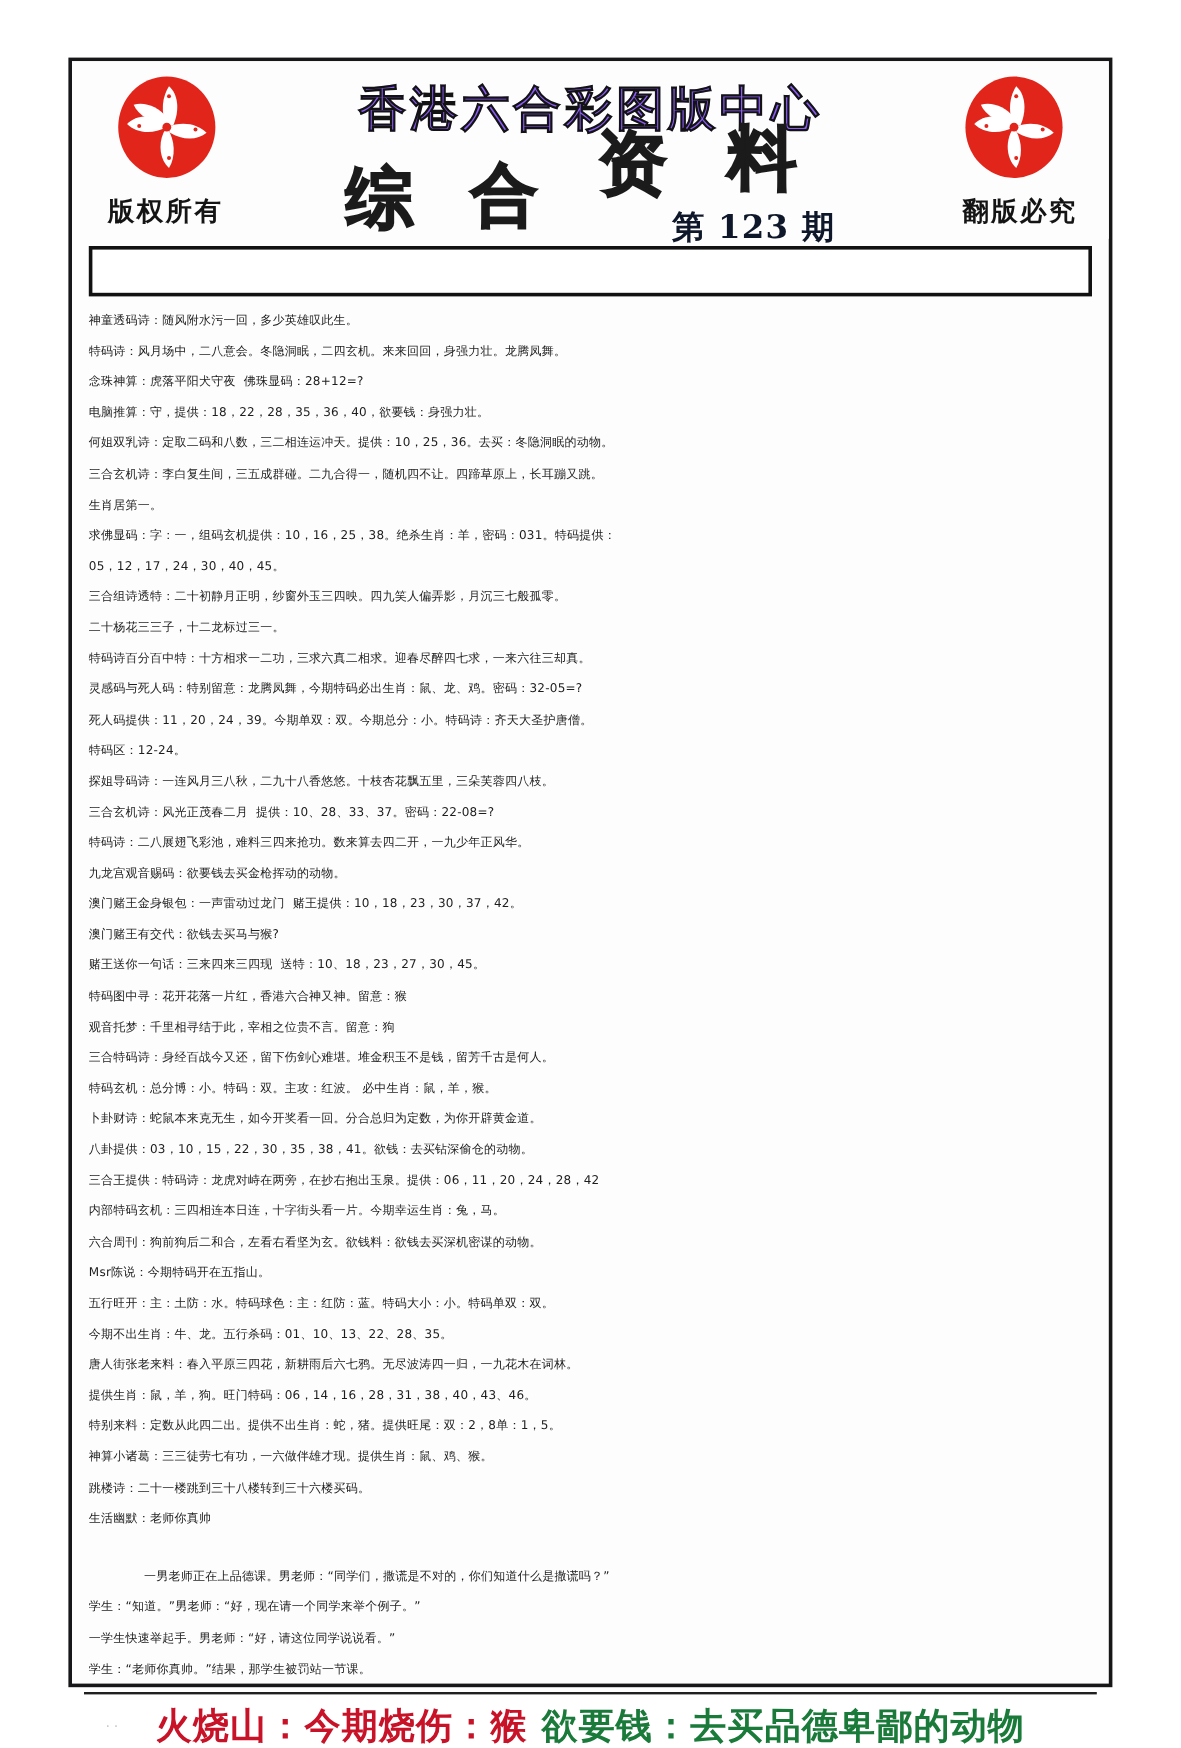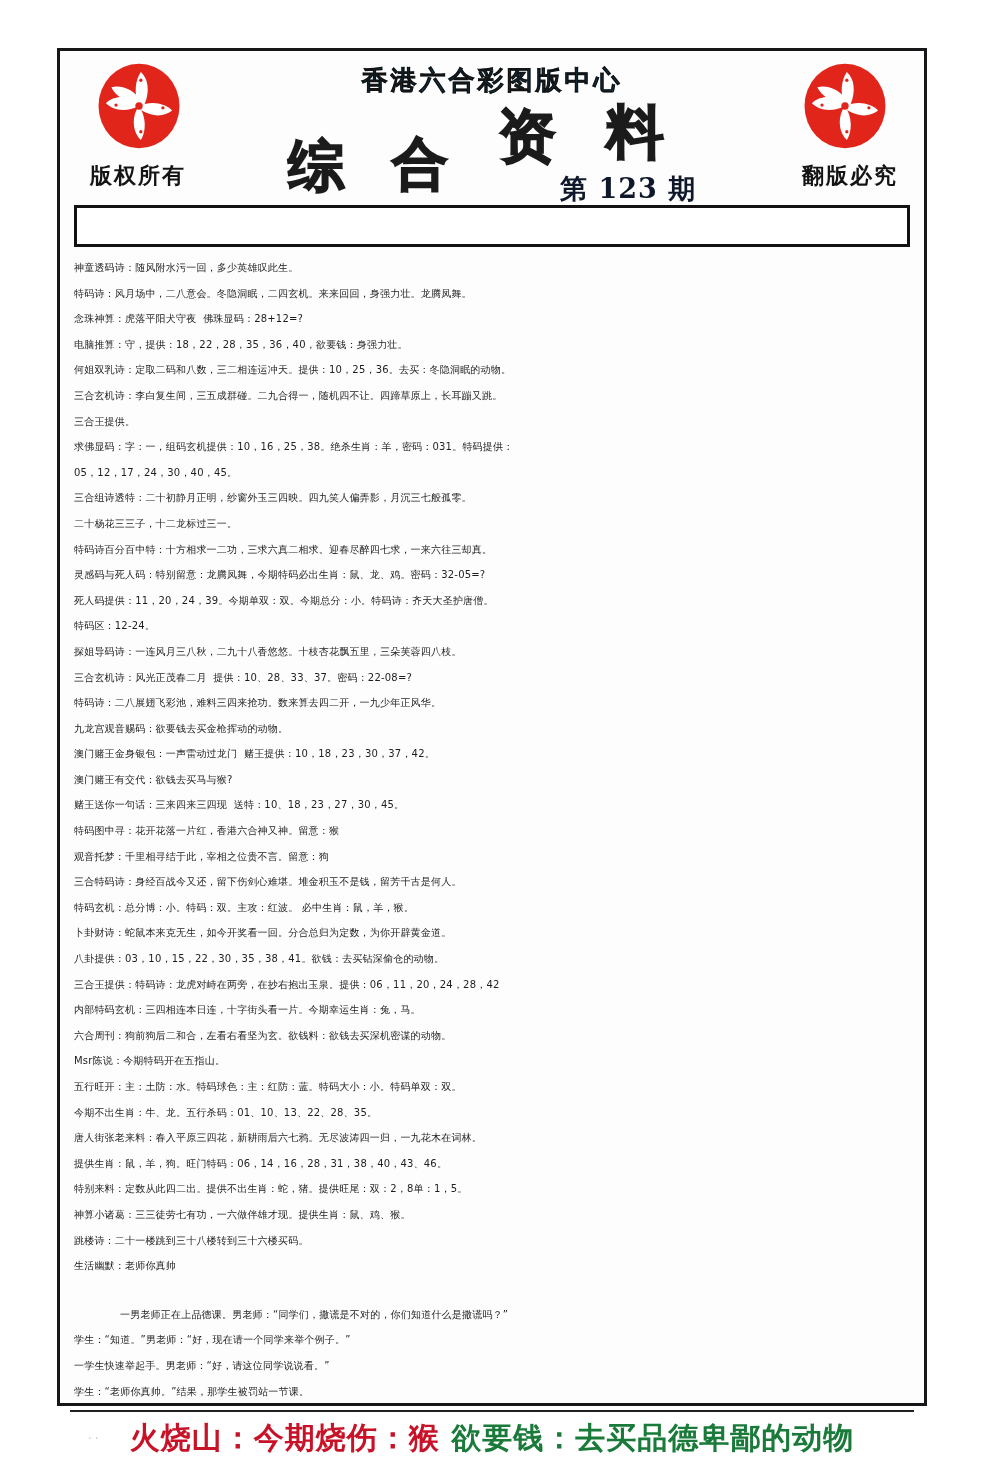--- a/index.html
+++ b/index.html
@@ -55,23 +55,23 @@
   .copyright-line.left  { left: 30px; }
   .copyright-line.right { right: 26px; }
 
   #masthead-title {
     position: absolute;
     left: 0; right: 0;
     top: 12px;
     text-align: center;
     font-family: Liberation Serif, serif;
     font-weight: bold;
-    font-size: 26px;
+    font-size: 40px;
     letter-spacing: 3px;
-    color: #0c4a6e;
+    color: #8b5cf6;
     -webkit-text-stroke: 0.6px #131313;
   }
 
   #bigtitle {
     position: absolute;
     left: 228px;
     top: 56px;
     width: 420px;
     height: 86px;
   }
@@ -210,21 +210,21 @@
 
   <div id="notice-box"></div>
 
   <div id="body-text">
       <div class="ln">神童透码诗：随风附水污一回，多少英雄叹此生。</div>
       <div class="ln">特码诗：风月场中，二八意会。冬隐洞眠，二四玄机。来来回回，身强力壮。龙腾凤舞。</div>
       <div class="ln">念珠神算：虎落平阳犬守夜  佛珠显码：28+12=?</div>
       <div class="ln">电脑推算：守，提供：18，22，28，35，36，40，欲要钱：身强力壮。</div>
       <div class="ln">何姐双乳诗：定取二码和八数，三二相连运冲天。提供：10，25，36。去买：冬隐洞眠的动物。</div>
       <div class="ln">三合玄机诗：李白复生间，三五成群碰。二九合得一，随机四不让。四蹄草原上，长耳蹦又跳。</div>
-      <div class="ln">三合王提供。</div>
+      <div class="ln">生肖居第一。</div>
       <div class="ln">求佛显码：字：一，组码玄机提供：10，16，25，38。绝杀生肖：羊，密码：031。特码提供：</div>
       <div class="ln">05，12，17，24，30，40，45。</div>
       <div class="ln">三合组诗透特：二十初静月正明，纱窗外玉三四映。四九笑人偏弄影，月沉三七般孤零。</div>
       <div class="ln">二十杨花三三子，十二龙标过三一。</div>
       <div class="ln">特码诗百分百中特：十方相求一二功，三求六真二相求。迎春尽醉四七求，一来六往三却真。</div>
       <div class="ln">灵感码与死人码：特别留意：龙腾凤舞，今期特码必出生肖：鼠、龙、鸡。密码：32-05=?</div>
       <div class="ln">死人码提供：11，20，24，39。今期单双：双。今期总分：小。特码诗：齐天大圣护唐僧。</div>
       <div class="ln">特码区：12-24。</div>
       <div class="ln">探姐导码诗：一连风月三八秋，二九十八香悠悠。十枝杏花飘五里，三朵芙蓉四八枝。</div>
       <div class="ln">三合玄机诗：风光正茂春二月  提供：10、28、33、37。密码：22-08=?</div>

